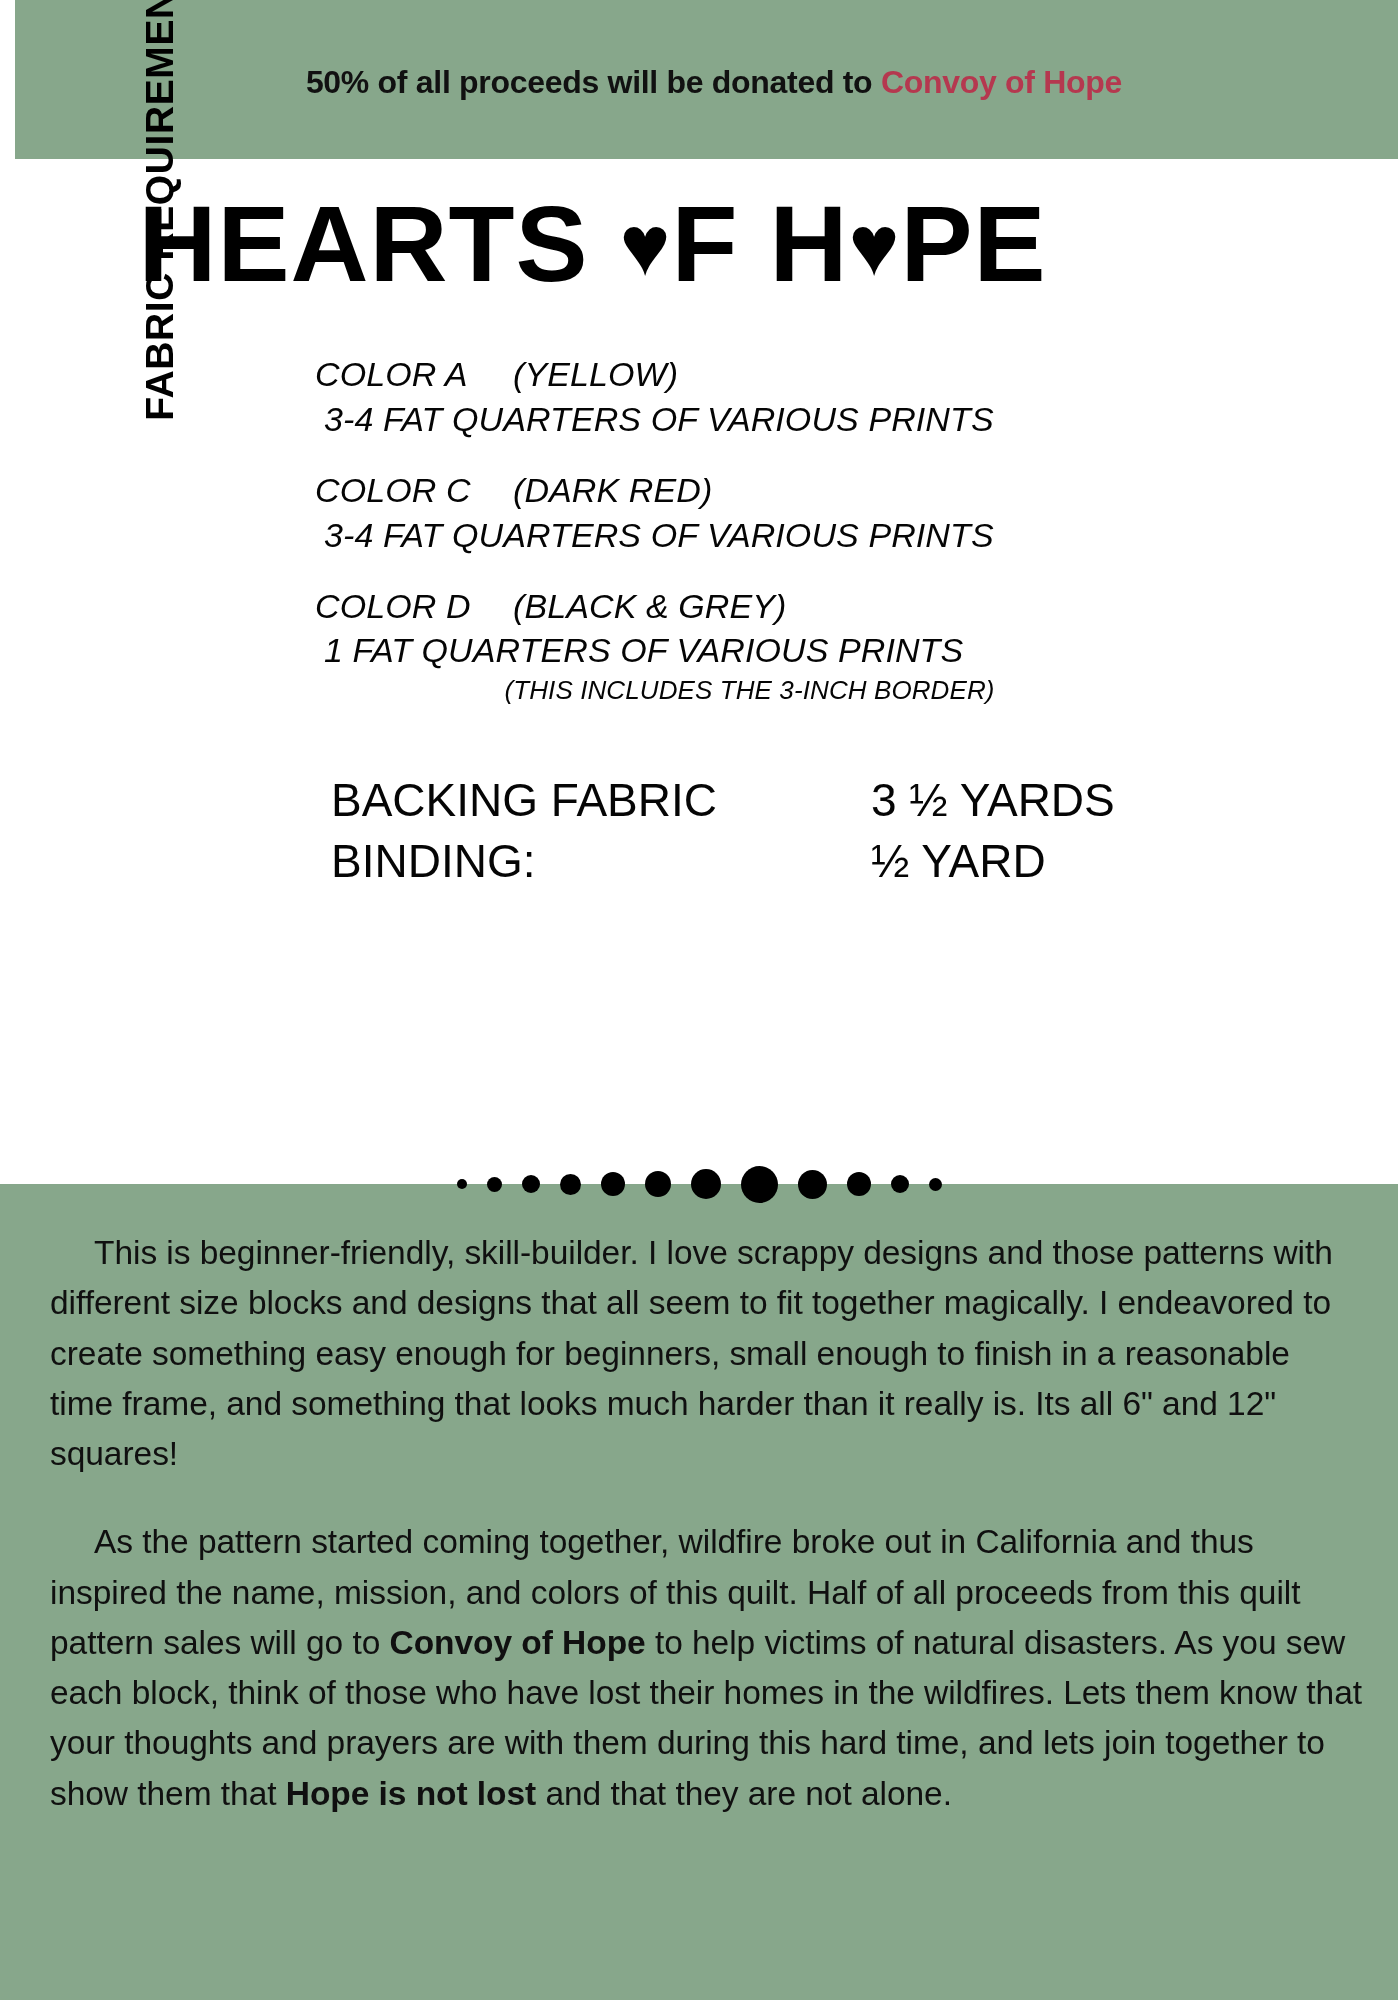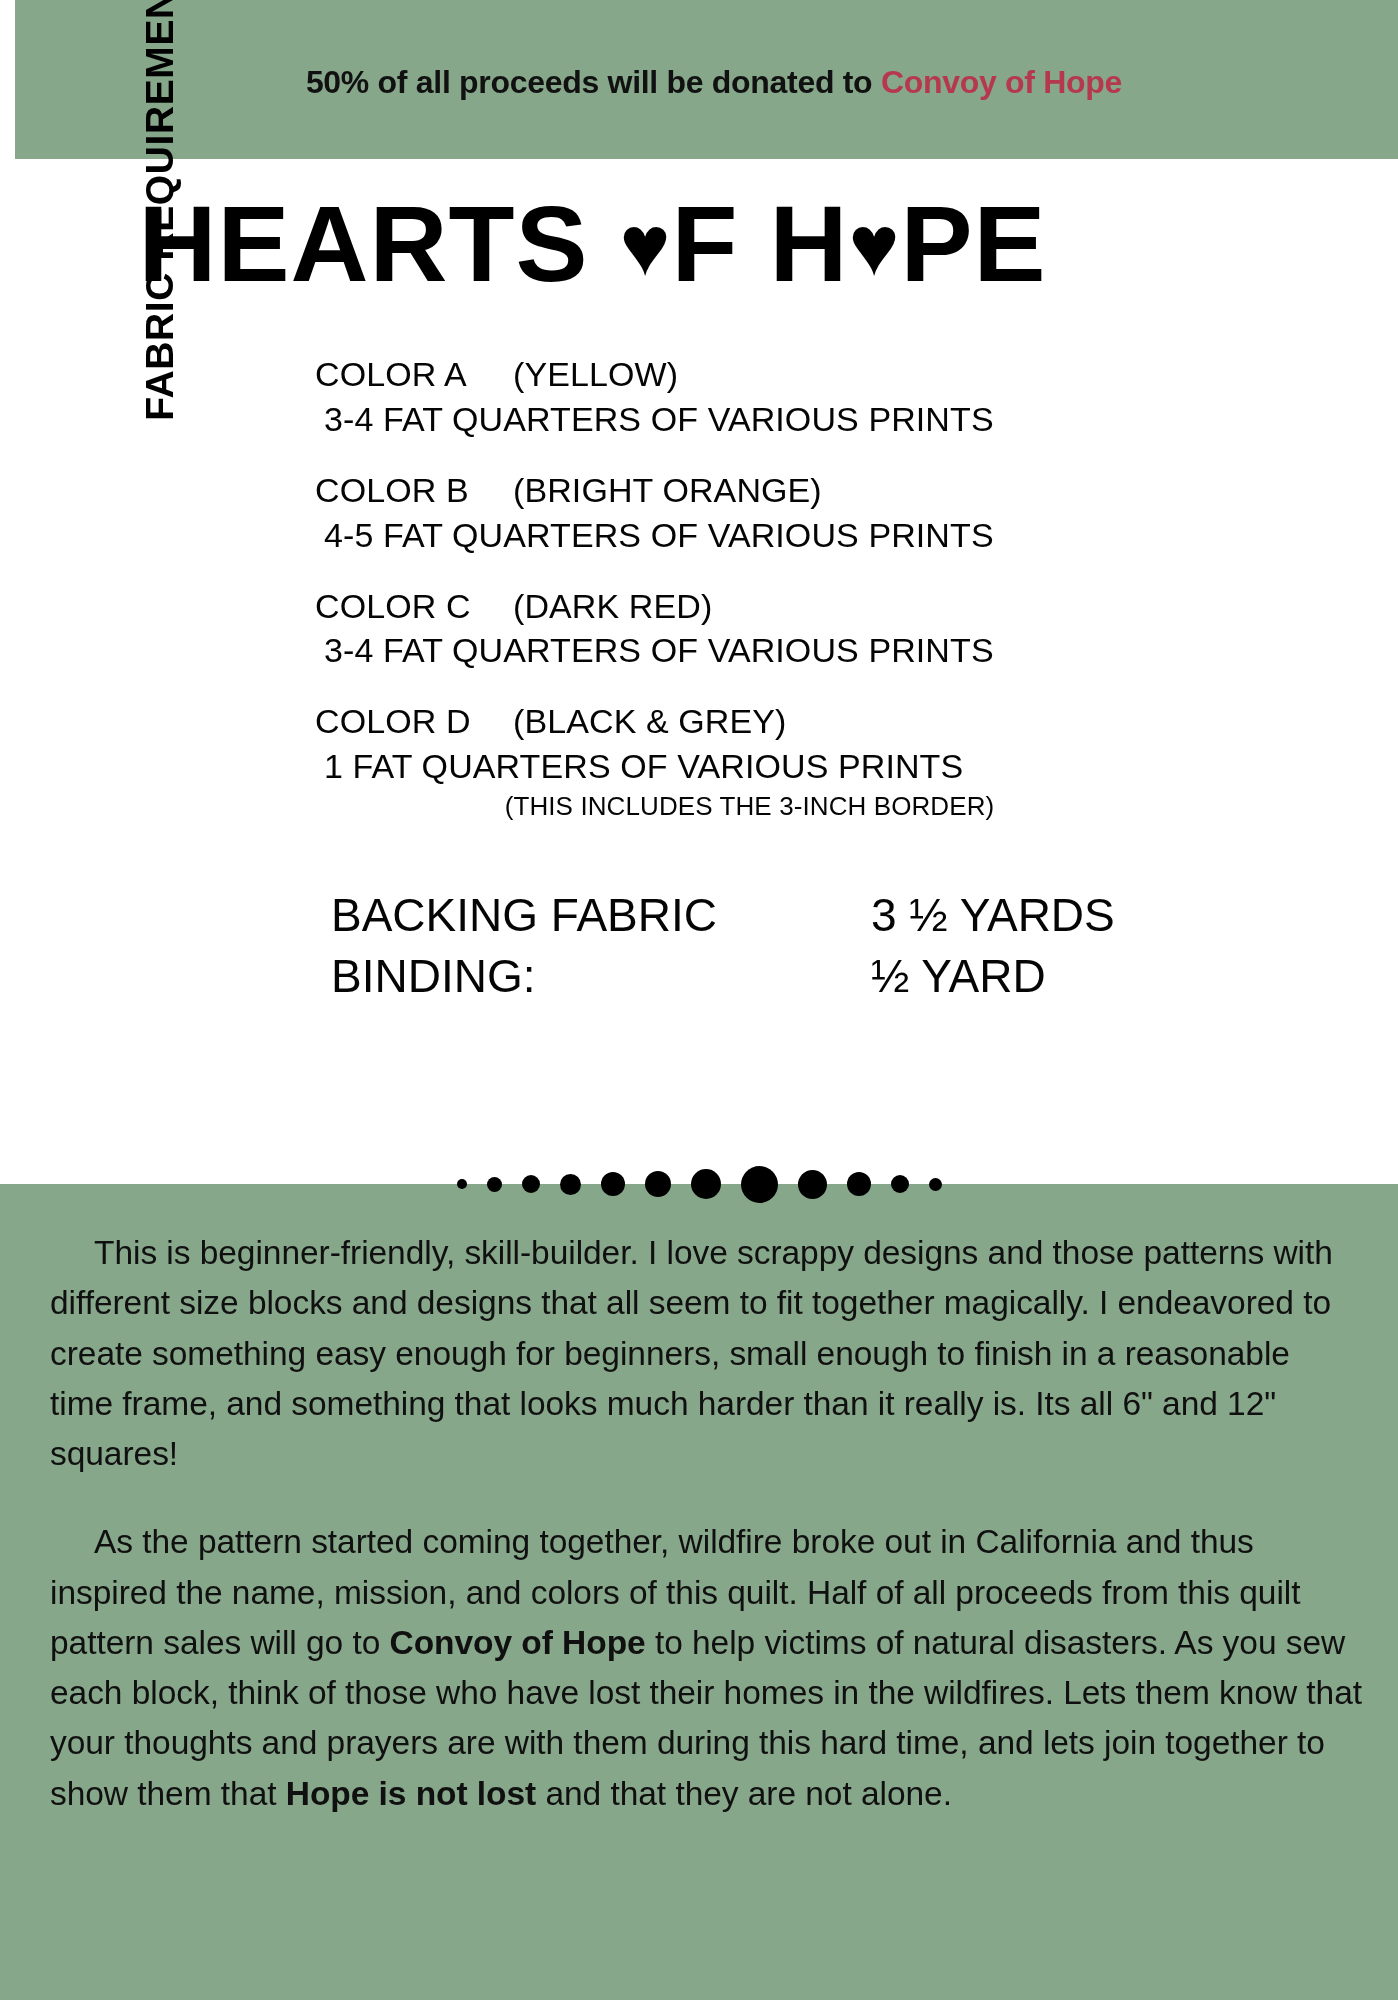--- a/index.html
+++ b/index.html
@@ -91,21 +91,21 @@
     white-space: nowrap;
   }
 
   
   .reqs {
     position: absolute;
     left: 315px;
     top: 352px;
     width: 860px;
   }
-  .group { margin-bottom: 26px; }
+  .group { margin-bottom: 26px; font-style: italic; }
   .req-line {
     font-family: "Liberation Sans", sans-serif;
     font-size: 34px;
     line-height: 1.32;
     color: #050505;
     white-space: nowrap;
     letter-spacing: 0.1px;
   }
   .req-name  { display: inline-block; width: 198px; }
   .req-paren { display: inline-block; }
@@ -182,24 +182,20 @@
     <span class="vlabel-text">FABRIC REQUIREMENTS</span>
   </div>
 
   <div class="reqs">
 
     <div class="group">
       <div class="req-line"><span class="req-name">COLOR A</span><span class="req-paren">(YELLOW)</span></div>
       <div class="req-line req-qty">3-4 FAT QUARTERS OF VARIOUS PRINTS</div>
     </div>
 
-    <div class="group">
-      <div class="req-line"><span class="req-name">COLOR B</span><span class="req-paren">(BRIGHT ORANGE)</span></div>
-      <div class="req-line req-qty">4-5 FAT QUARTERS OF VARIOUS PRINTS</div>
-    </div>
 
     <div class="group">
       <div class="req-line"><span class="req-name">COLOR C</span><span class="req-paren">(DARK RED)</span></div>
       <div class="req-line req-qty">3-4 FAT QUARTERS OF VARIOUS PRINTS</div>
     </div>
 
     <div class="group">
       <div class="req-line"><span class="req-name">COLOR D</span><span class="req-paren">(BLACK &amp; GREY)</span></div>
       <div class="req-line req-qty">1 FAT QUARTERS OF VARIOUS PRINTS</div>
       <div class="req-line req-note">(THIS INCLUDES THE 3-INCH BORDER)</div>

